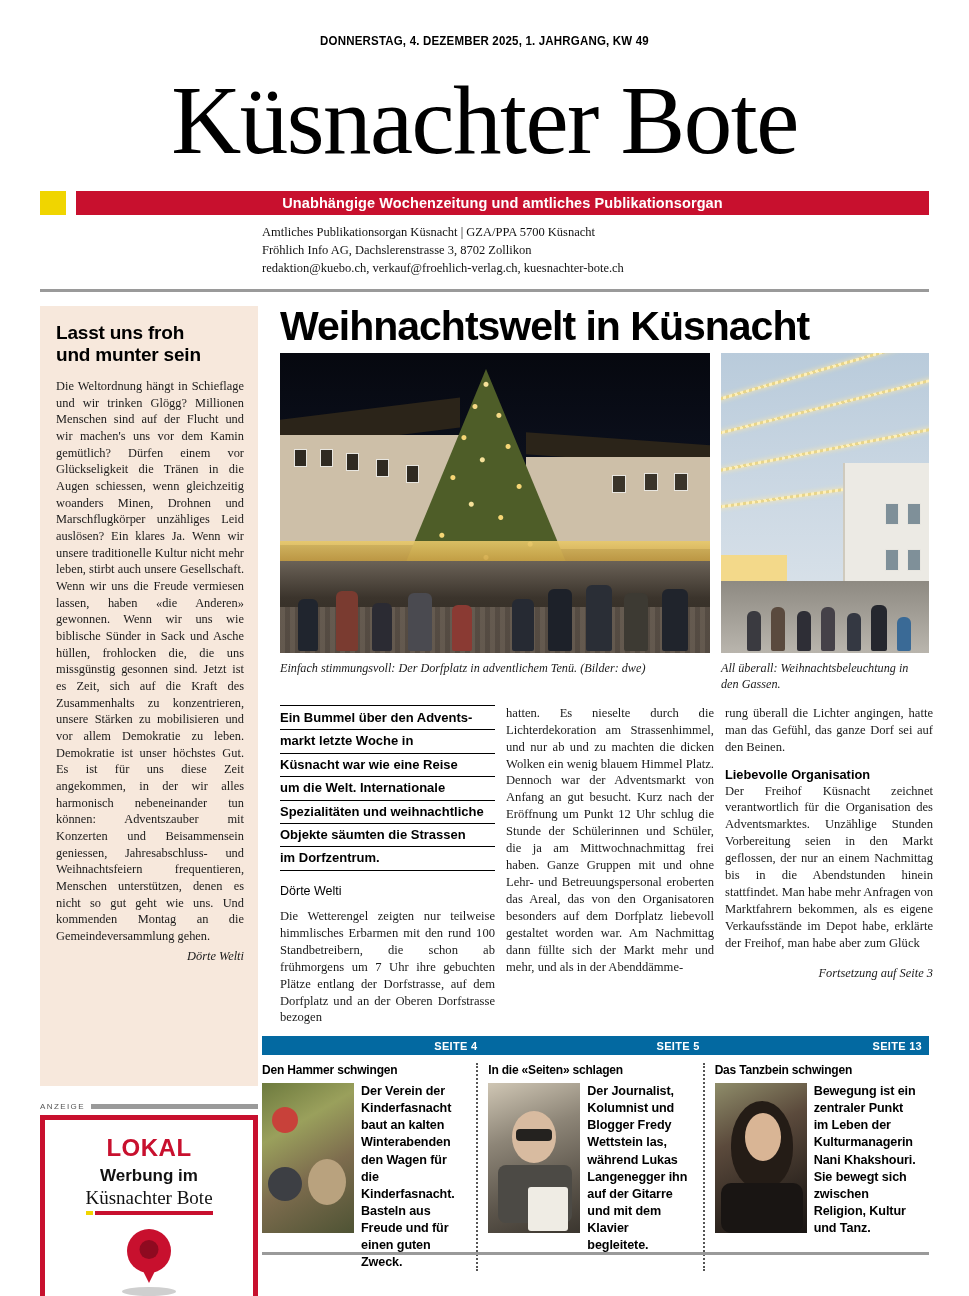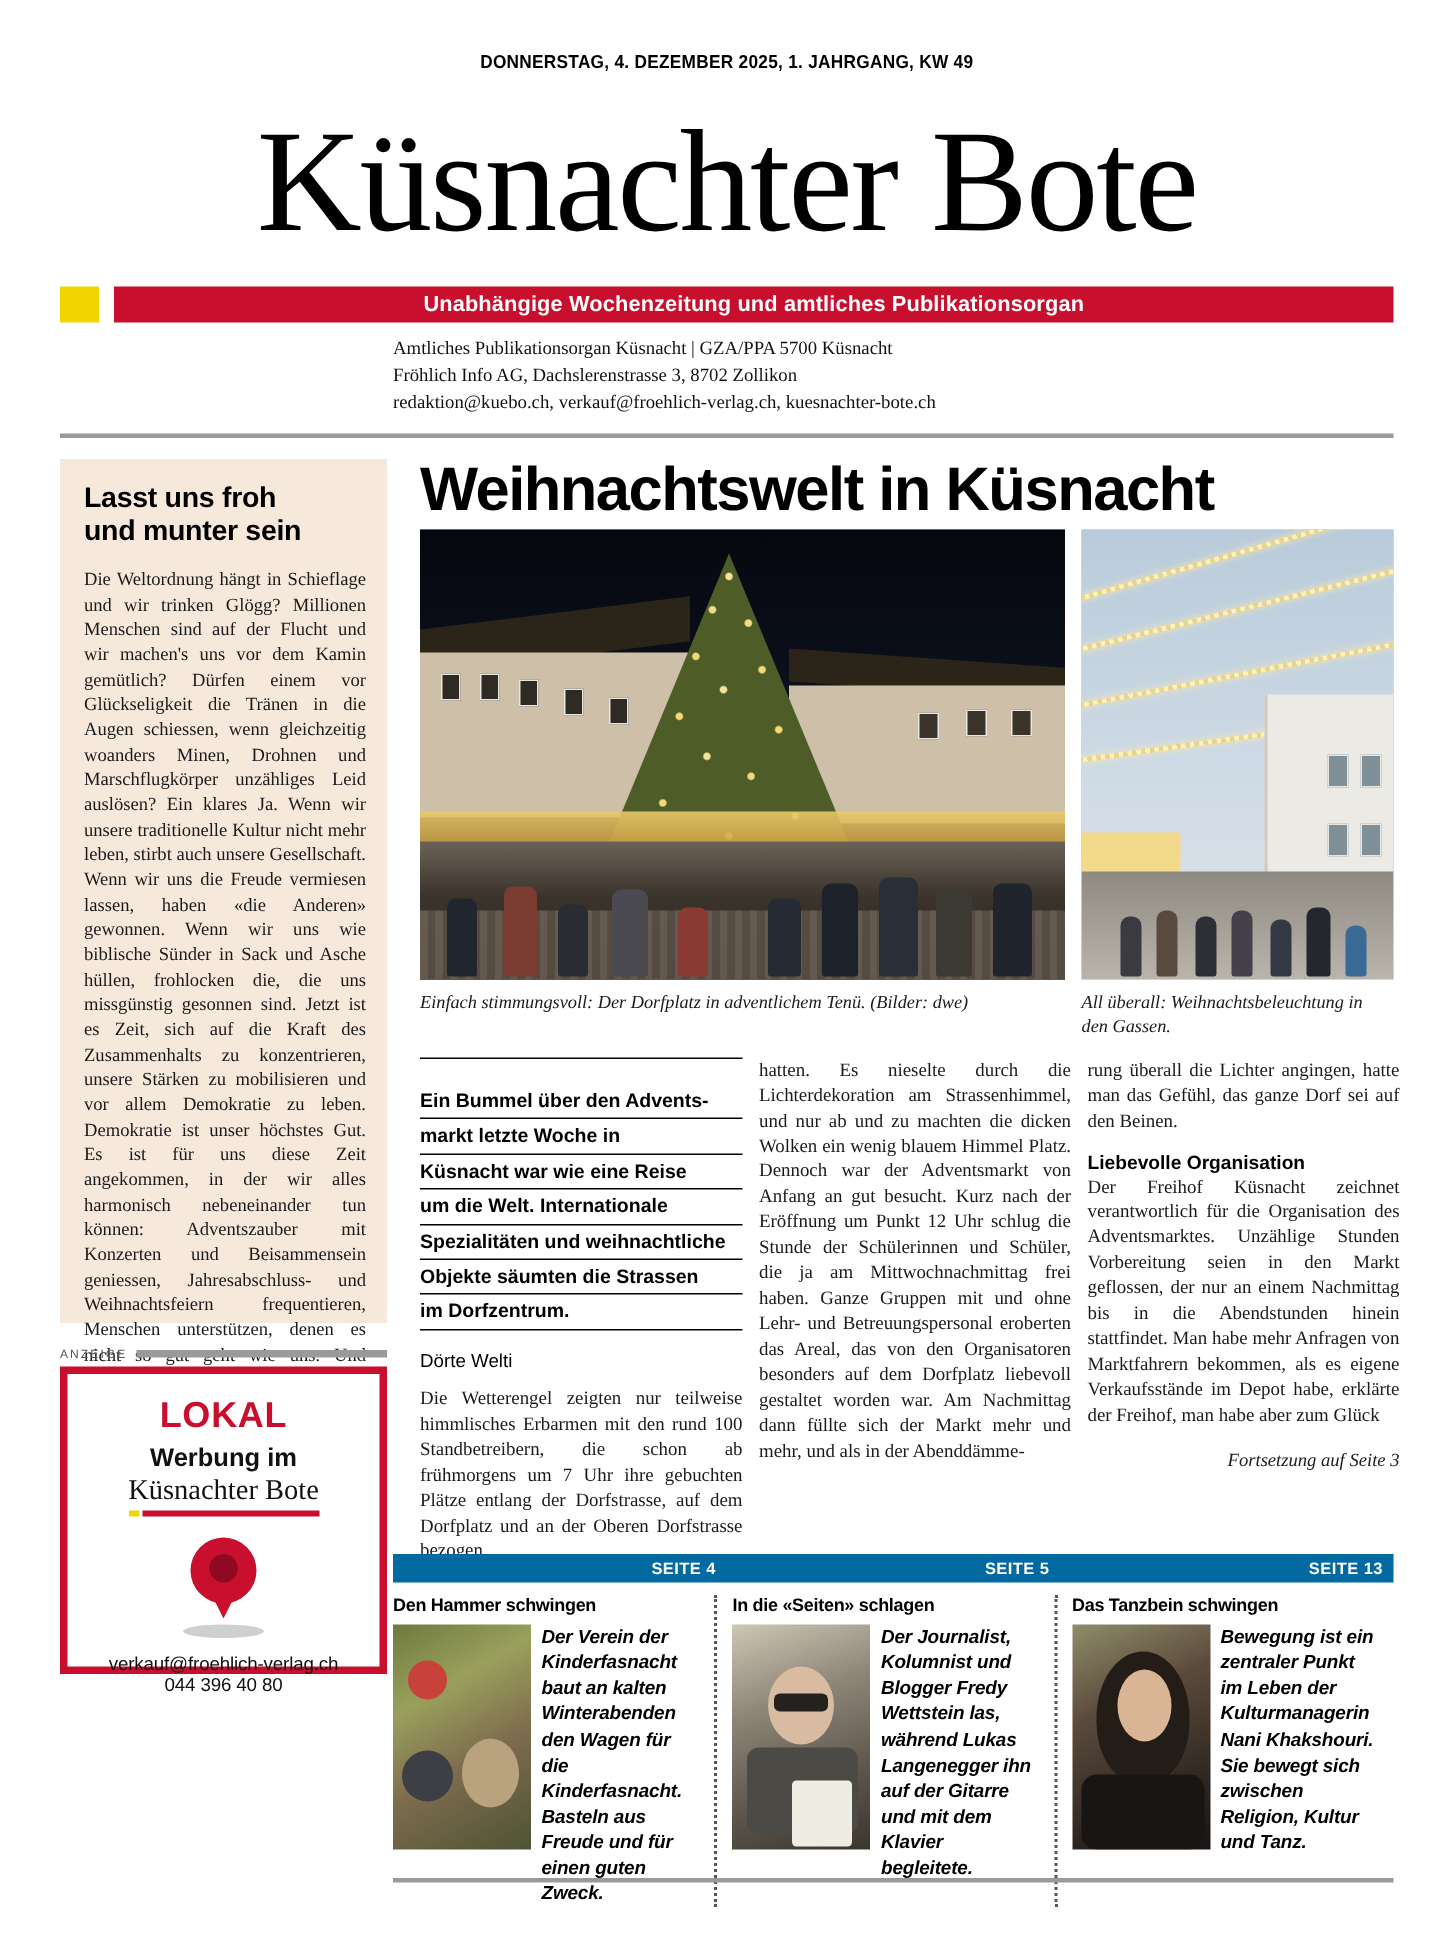--- a/index.html
+++ b/index.html
@@ -98,21 +98,21 @@
   }
   .col-main {
     flex: 1;
     padding-left: 22px;
   }
 
   
   .opinion {
     background: #f7e8dc;
     padding: 16px 14px 14px 16px;
-    height: 576px;
+    height: 780px;
   }
   .opinion h2 {
     font-size: 19px;
     font-weight: bold;
     line-height: 1.15;
     color: #000;
     letter-spacing: -0.2px;
     margin-bottom: 12px;
   }
   .opinion p {
@@ -399,21 +399,21 @@
     flex: 0 0 208px;
   }
   .acol.wide { width: 215px; flex: 0 0 215px; }
 
   .lead {
     font-size: 13px;
     font-weight: bold;
     line-height: 1.42;
     color: #000;
     border-top: 1.5px solid #000;
-    padding-top: 19px;
+    padding-top: 3px;
   }
   .lead span { display: block; border-bottom: 1px solid #000; padding-bottom: 2px; margin-bottom: 2px; }
   .lead span:last-child { border-bottom: 1px solid #000; }
 
   .author {
     font-size: 12.5px;
     font-weight: normal;
     color: #000;
     margin-top: 13px;
     margin-bottom: 10px;
@@ -499,21 +499,20 @@
   .tphoto.p1 { background: linear-gradient(150deg, #6d7a3e 0%, #9aa05c 30%, #7d6c4e 60%, #4e5334 100%); }
   .tphoto.p2 { background: linear-gradient(160deg, #cfc6b4 0%, #8d8577 35%, #5d564c 70%, #3a352e 100%); }
   .tphoto.p3 { background: linear-gradient(155deg, #8f8d6a 0%, #5b4a3c 35%, #2e2620 75%, #191513 100%); }
   .tphoto .blob { position: absolute; border-radius: 50%; }
   .ttext {
     font-size: 12.6px;
     font-weight: bold;
     line-height: 1.36;
     color: #000;
     letter-spacing: -0.1px;
-    font-style: italic;
   }
 
   .teaser-bottom-rule {
     position: absolute;
     left: 262px;
     right: 40px;
     top: 1252px;
     border-top: 3px solid #9a9a9a;
   }
 </style>

